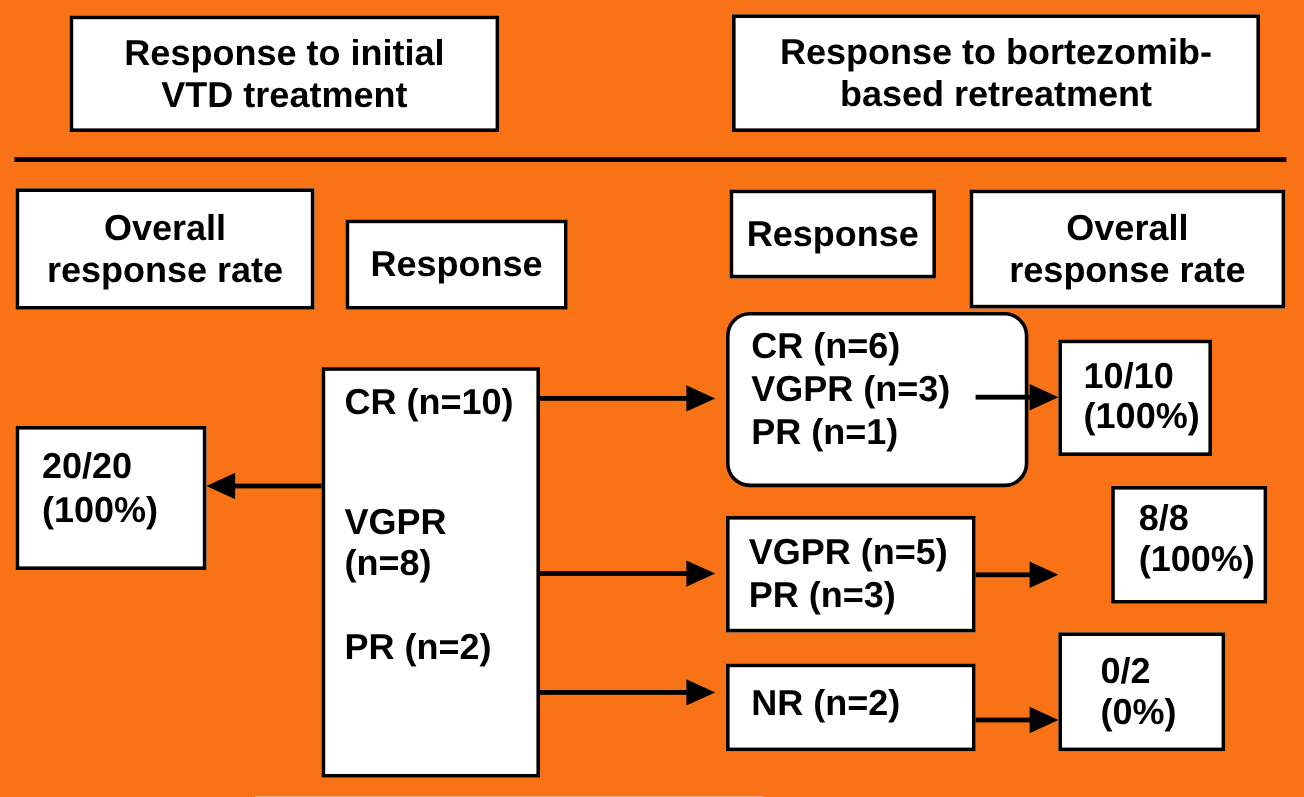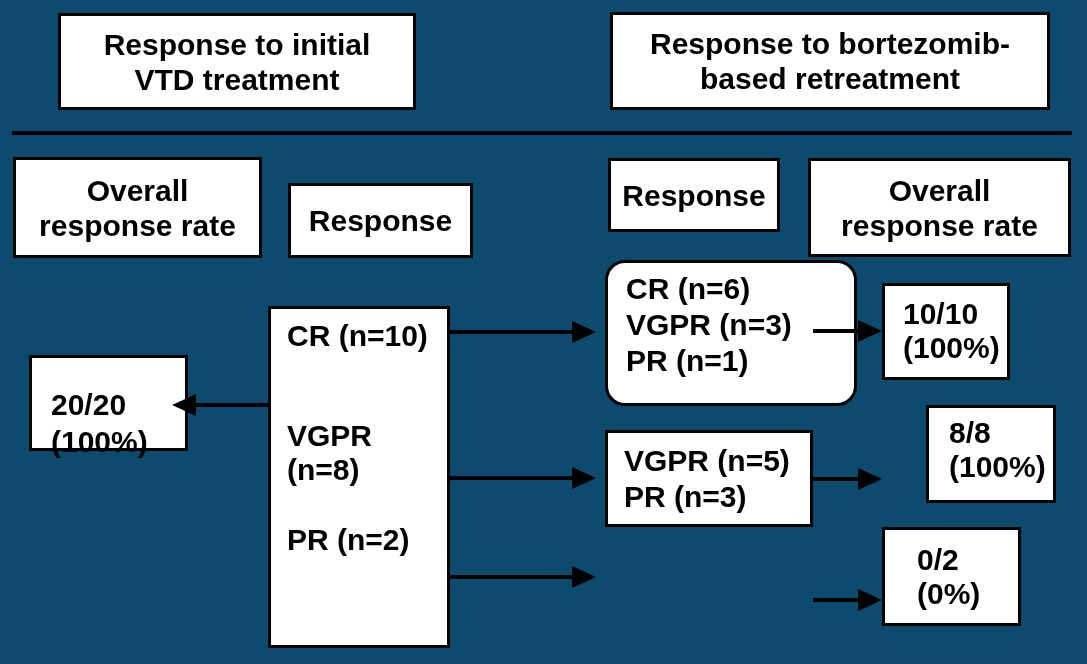--- a/index.html
+++ b/index.html
@@ -4,21 +4,21 @@
 <style>
   html, body {
     margin: 0;
     padding: 0;
     background: #ffffff;
   }
   .stage {
     position: relative;
     width: 1087px;
     height: 664px;
-    background: #0c4a6e;
+    background: #f97316;
     font-family: "Liberation Sans", "DejaVu Sans", sans-serif;
     font-weight: bold;
     color: #000000;
     overflow: hidden;
   }
   .box {
     position: absolute;
     box-sizing: border-box;
     background: #ffffff;
     border: 3px solid #000000;
@@ -48,21 +48,21 @@
   .box-overall-left    { left: 13px;  top: 157px; width: 249px; height: 101px; }
   .box-response-left   { left: 288px; top: 183px; width: 185px; height: 75px; }
   .box-response-right  { left: 608px; top: 158px; width: 172px; height: 74px; }
   .box-overall-right   { left: 808px; top: 158px; width: 263px; height: 99px; }
   
   .box-initial-response { left: 268px; top: 306px; width: 182px; height: 342px; }
   .g-item { position: absolute; left: 16px; line-height: 34px; white-space: pre-line; }
   .g-0 { top: 10px; }
   .g-1 { top: 110px; }
   .g-2 { top: 214px; }
-  .box-initial-overall  { left: 13px;  top: 355px; width: 159px; height: 96px; padding: 28px 4px 0 19px; line-height: 37px; margin-left: 16px; }
+  .box-initial-overall  { left: 13px;  top: 355px; width: 159px; height: 120px; padding: 12px 4px 0 19px; line-height: 37px; }
   .box-retx-1 { left: 605px; top: 260px; width: 252px; height: 146px; padding: 8px 4px 0 18px; border-radius: 20px; }
   .box-retx-2 { left: 605px; top: 430px; width: 208px; height: 97px;  padding: 10px 4px 0 16px; }
   .box-retx-3 { left: 605px; top: 553px; width: 208px; height: 73px;  padding: 13px 4px 0 18px; }
   .box-rate-1 { left: 882px; top: 283px; width: 128px; height: 97px;  padding: 11px 4px 0 18px; line-height: 34px; }
   .box-rate-2 { left: 882px; top: 405px; width: 130px; height: 98px;  padding: 8px 4px 0 20px;  line-height: 34px; margin-left: 44px; }
   .box-rate-3 { left: 882px; top: 527px; width: 139px; height: 99px;  padding: 13px 4px 0 32px; line-height: 34px; }
   
   .arrow-line {
     position: absolute;
     height: 4px;
@@ -127,20 +127,21 @@
   <div class="box lefttext box-initial-overall">20/20
 (100%)</div>
 
   <div class="box lefttext box-retx-1">CR (n=6)
 VGPR (n=3)
 PR (n=1)</div>
 
   <div class="box lefttext box-retx-2">VGPR (n=5)
 PR (n=3)</div>
 
+  <div class="box lefttext box-retx-3">NR (n=2)</div>
 
   <div class="box box-rate-1">10/10
 (100%)</div>
 
   <div class="box box-rate-2">8/8
 (100%)</div>
 
   <div class="box box-rate-3">0/2
 (0%)</div>
 

